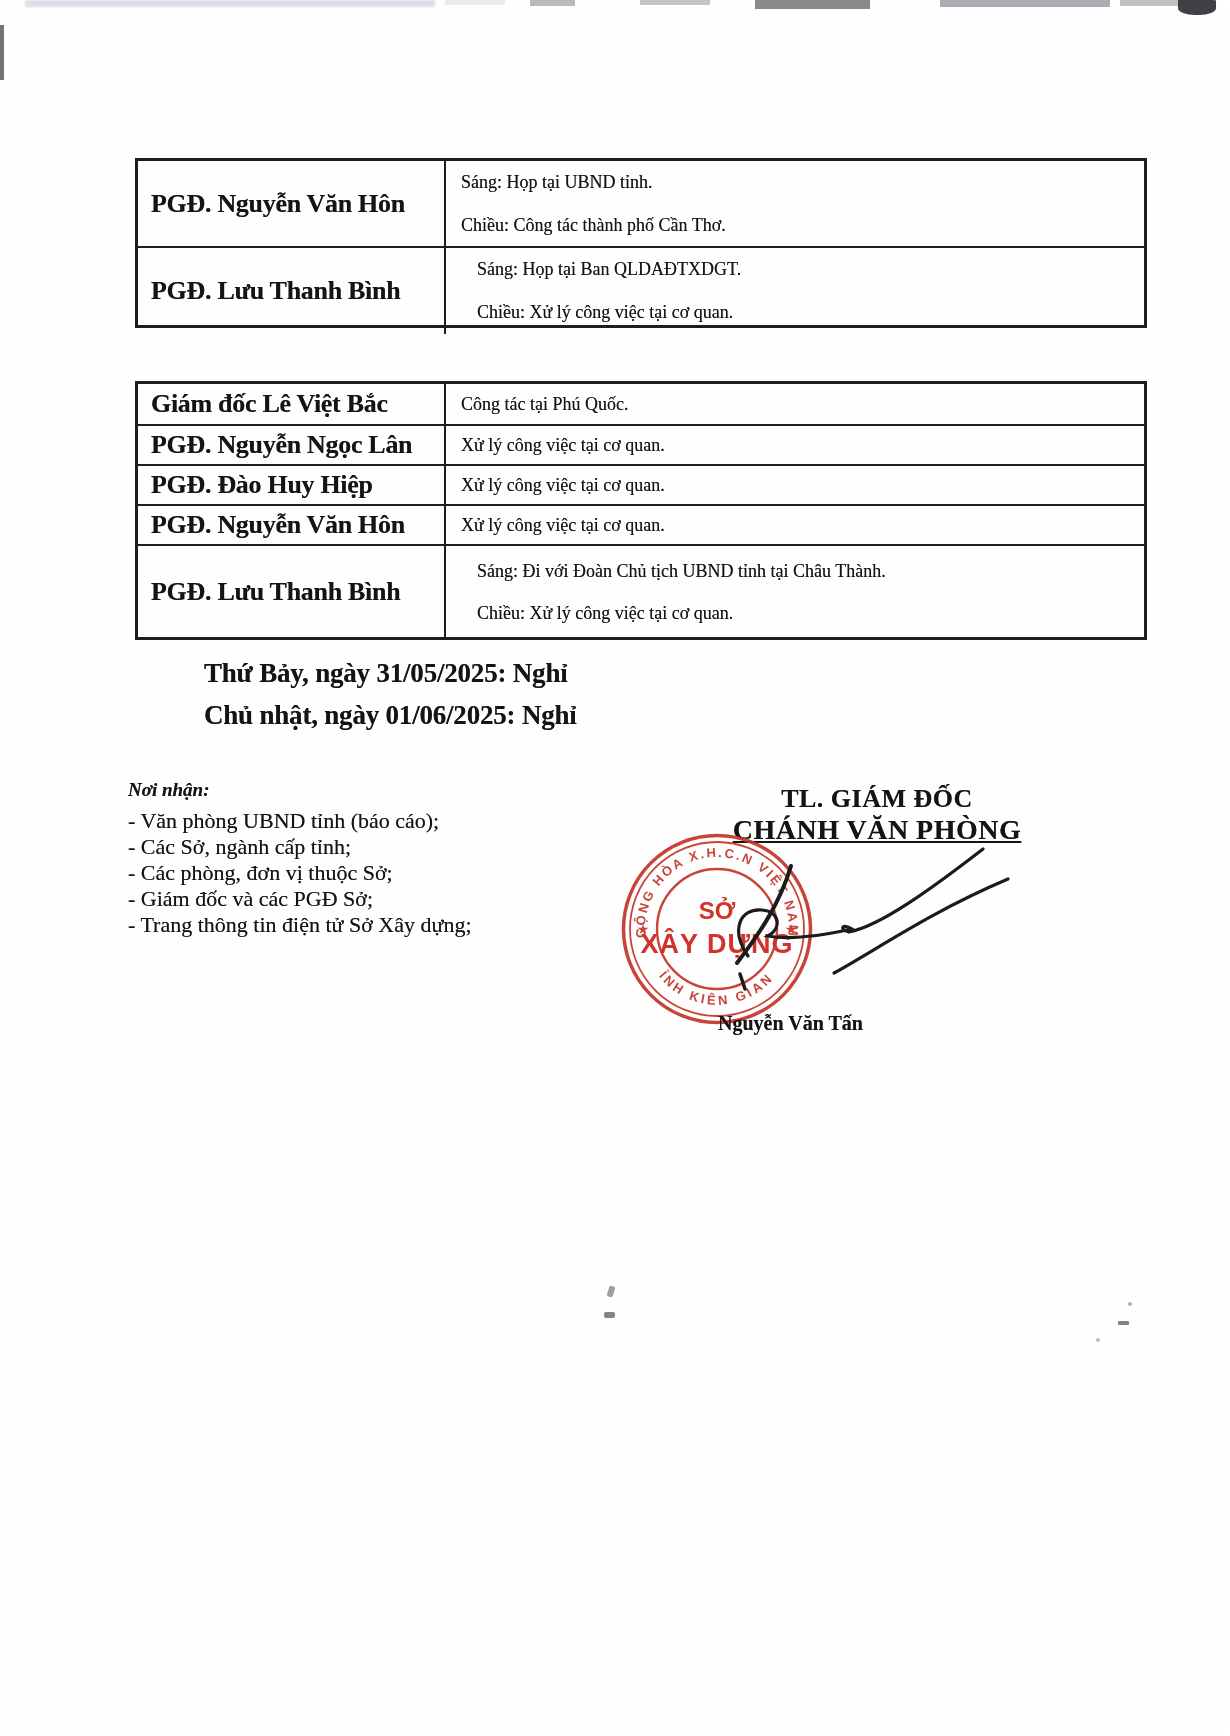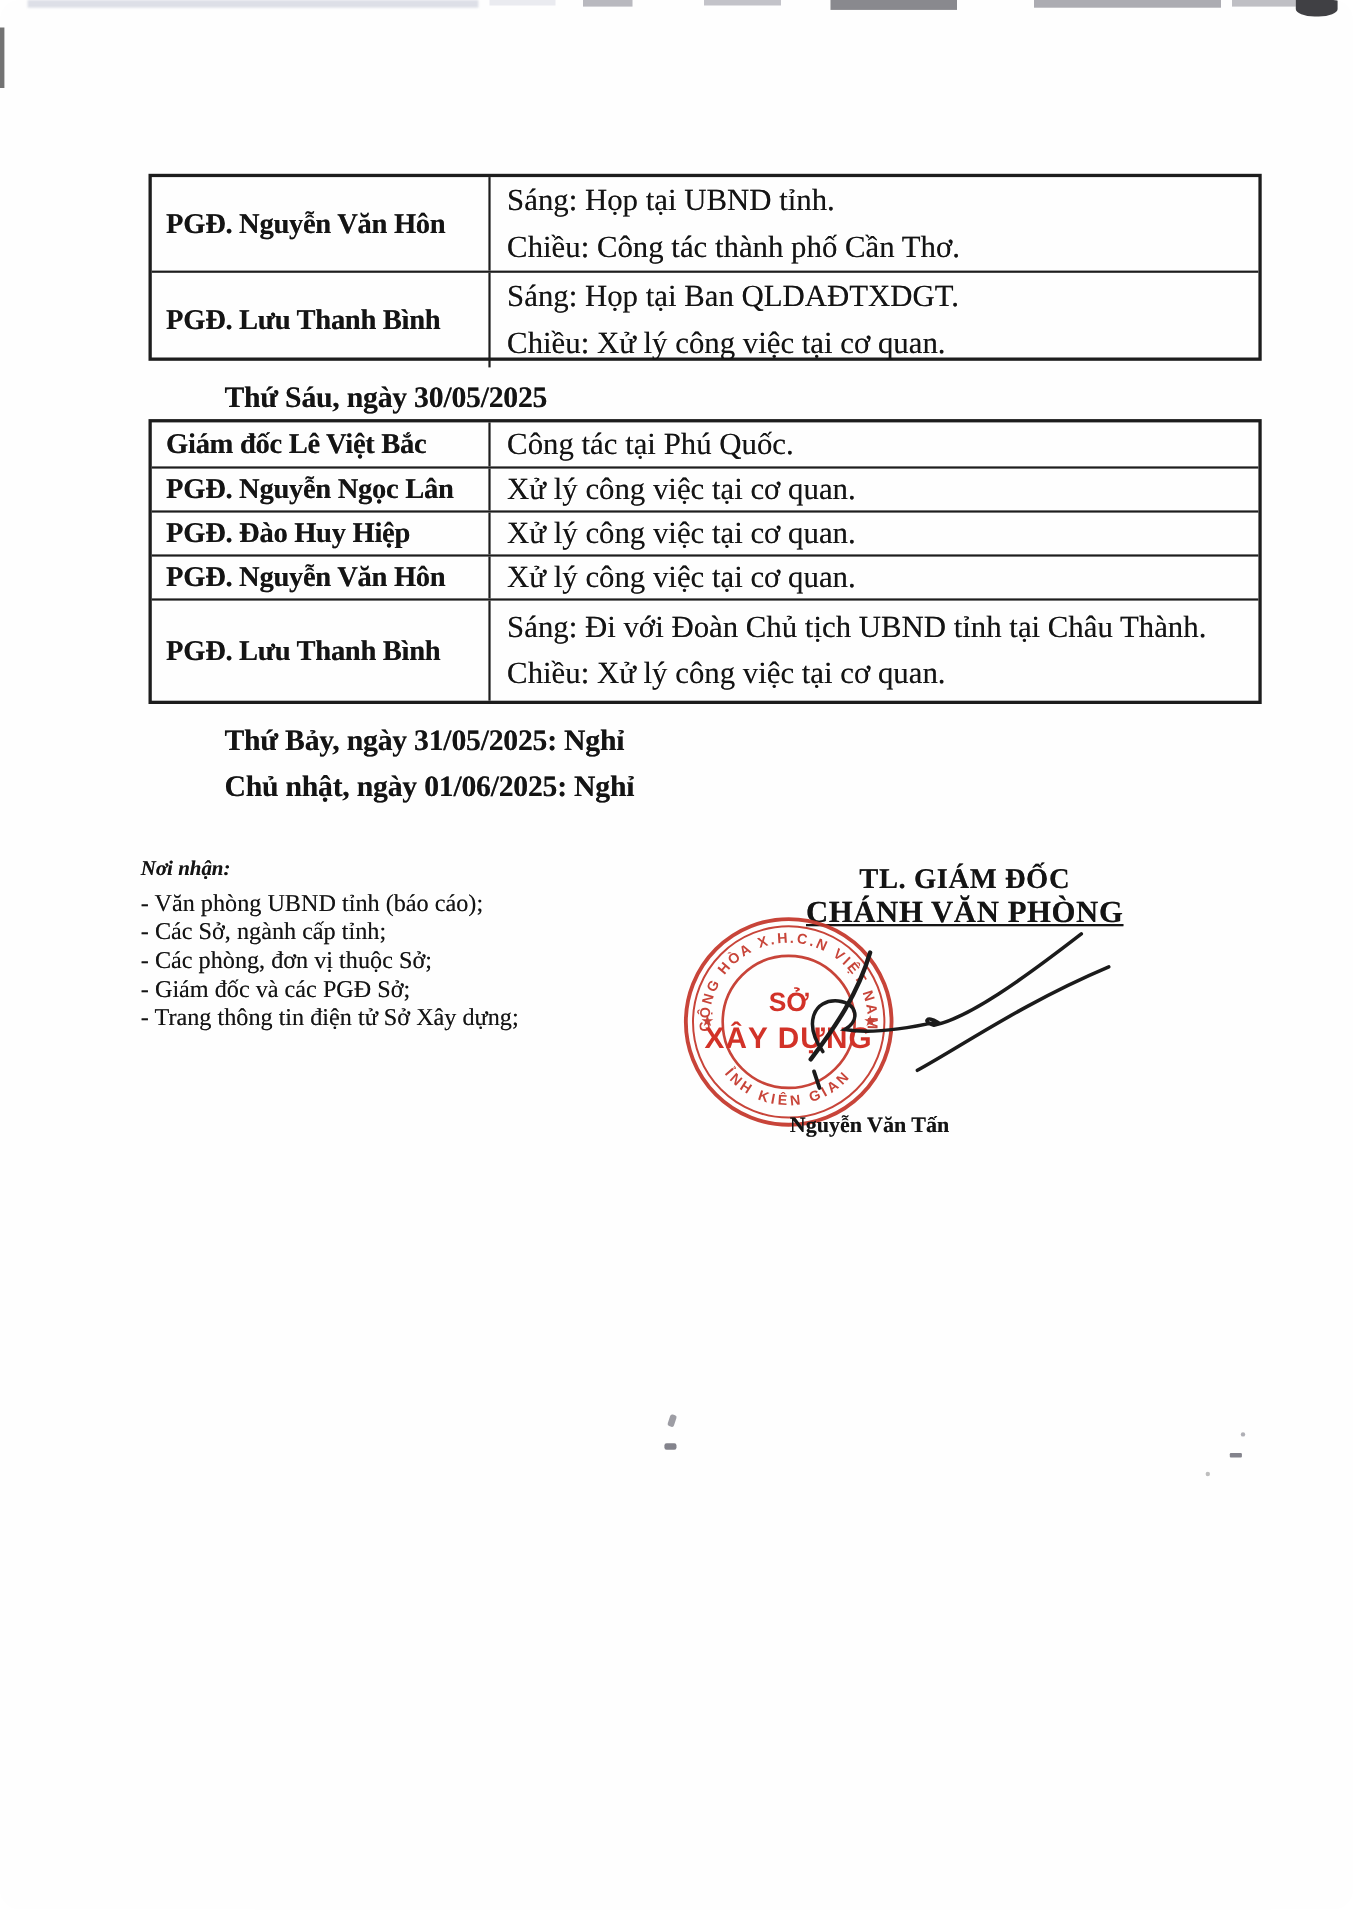--- a/index.html
+++ b/index.html
@@ -14,26 +14,26 @@
   .tbl{position:absolute;left:135px;width:1012px;border:3px solid #1d1d1d;display:flex;flex-direction:column;background:transparent;}
   .tbl1{top:158px;height:170px;}
   .tbl2{top:381px;height:259px;}
   .trow{display:flex;border-top:2px solid #1d1d1d;}
   .trow:first-child{border-top:none;}
   .cell-name{
     width:308px;flex:0 0 308px;border-right:2px solid #1d1d1d;
     display:flex;align-items:center;padding-left:13px;
     font-weight:bold;font-size:26px;letter-spacing:-.3px;
   }
-  .cell-body{flex:1;display:flex;flex-direction:column;justify-content:center;padding-left:15px;font-size:28px;}
+  .cell-body{flex:1;display:flex;flex-direction:column;justify-content:center;padding-left:15px;font-size:18px;}
   .cell-body .ln{line-height:43px;white-space:nowrap;}
   .tbl2 .trow.single .cell-body .ln{line-height:25px;}
   .r85{height:85px;flex:0 0 85px;}
   .r40{height:40px;flex:0 0 40px;}
-  .rgrow{flex:1 1 auto;}
+  .rgrow{flex:1 1 auto;gap:16px;}
   .tbl2 .trow:last-child .cell-body .ln{line-height:42px;}
 
   
   .date-heading{position:absolute;left:204px;font-weight:bold;font-size:27px;letter-spacing:-.2px;white-space:nowrap;}
   .h-friday{top:346px;}
   .h-sat{top:658px;}
   .h-sun{top:700px;text-align:right;}
 
   
   .recipients{position:absolute;left:128px;top:779px;font-size:22px;}
@@ -96,21 +96,20 @@
     </div>
     <div class="trow rgrow">
       <div class="cell-name txt">PGĐ. Lưu Thanh Bình</div>
       <div class="cell-body">
         <div class="ln txt">Sáng: Họp tại Ban QLDAĐTXDGT.</div>
         <div class="ln txt">Chiều: Xử lý công việc tại cơ quan.</div>
       </div>
     </div>
   </div>
 
-  <div class="date-heading h-friday txt">Thứ Sáu, ngày 30/05/2025</div>
 
   <div class="tbl tbl2">
     <div class="trow r40 single">
       <div class="cell-name txt">Giám đốc Lê Việt Bắc</div>
       <div class="cell-body">
         <div class="ln txt">Công tác tại Phú Quốc.</div>
       </div>
     </div>
     <div class="trow r40 single">
       <div class="cell-name txt">PGĐ. Nguyễn Ngọc Lân</div>

